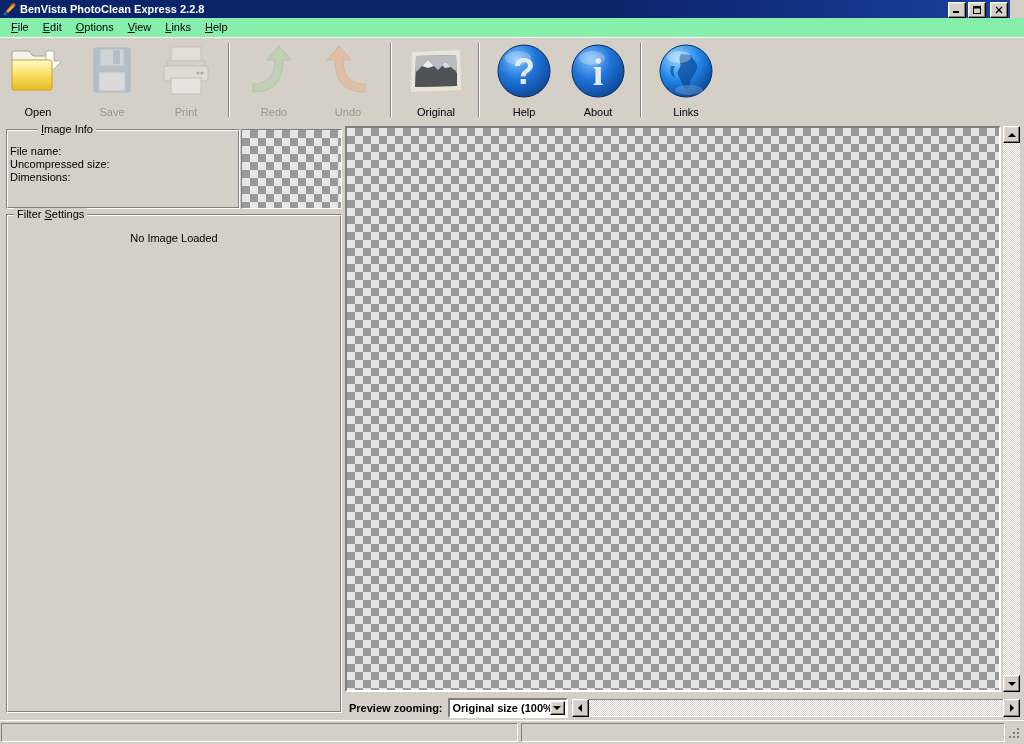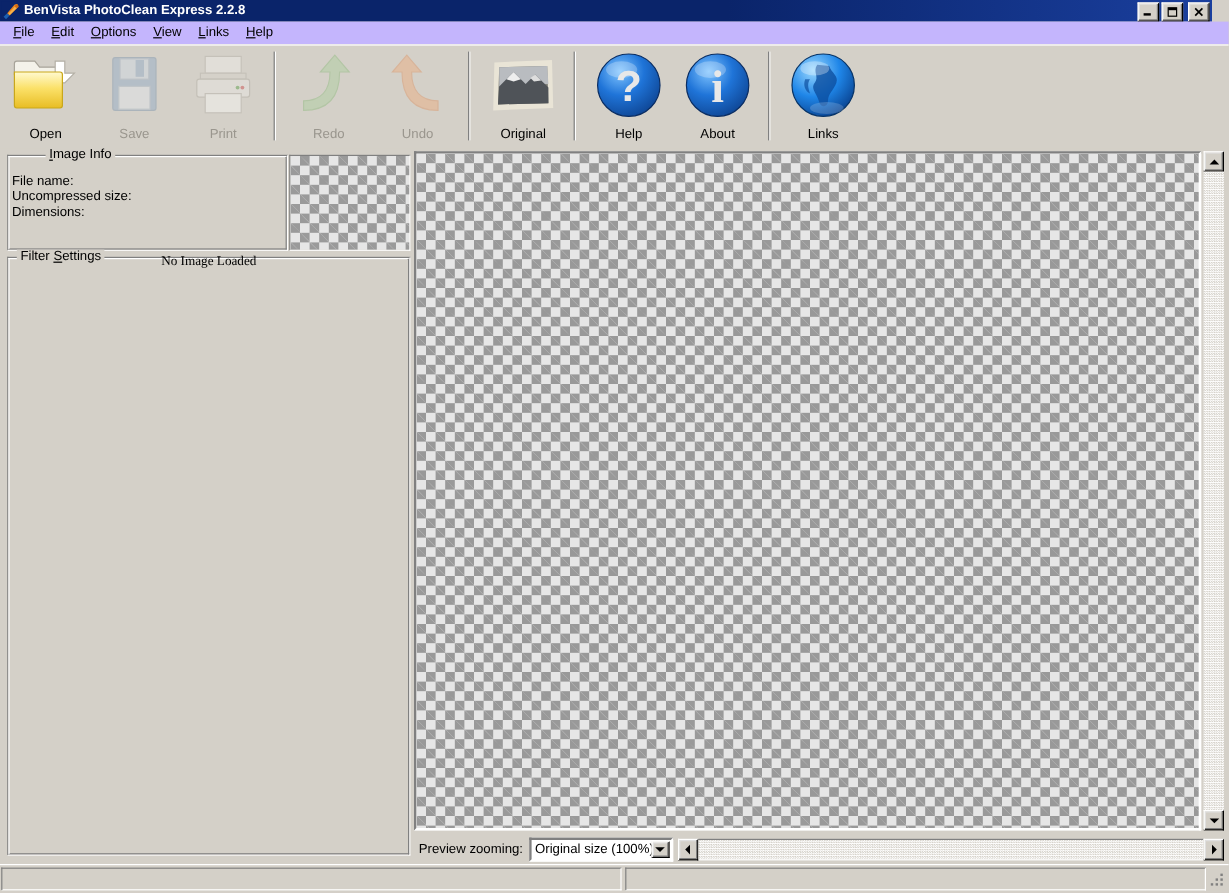--- a/index.html
+++ b/index.html
@@ -35,21 +35,21 @@
     display:flex;align-items:center;justify-content:center;
     font-size:9px;line-height:1;color:#000;
     font-family:"Liberation Sans", sans-serif;
   }
   .tbtn svg{display:block;}
   .tbtn.close{margin-left:2px;}
 
   
   .menubar{
     position:absolute;left:0;top:18px;width:1024px;height:19px;
-    background:#c4b5fd;display:flex;align-items:center;padding-left:4px;
+    background:#86efac;display:flex;align-items:center;padding-left:4px;
     box-sizing:border-box;
   }
   .menu-item{
     padding:2px 7px;font-size:11px;color:#000;line-height:13px;
     white-space:nowrap;cursor:default;
   }
   .menu-item u{text-decoration:underline;}
 
   
   .toolbar{
@@ -104,21 +104,21 @@
   .info-line{
     position:absolute;left:7px;font-size:11px;color:#000;line-height:13px;white-space:nowrap;
   }
 
   .nologo{
     position:absolute;width:100%;text-align:center;font-size:11px;color:#000;
   }
 
   
   .previewwrap{
-    position:absolute;left:345px;top:126px;width:675px;height:590px;
+    position:absolute;left:345px;top:126px;width:675px;height:590px;font-weight:bold;
   }
   .previewbox{
     position:absolute;left:0;top:0;width:656px;height:566px;
     border:2px solid;
     border-color:#808080 #ffffff #ffffff #808080;
     box-sizing:border-box;
     background:#ffffff;
     overflow:hidden;
   }
   .checker{
@@ -411,21 +411,21 @@
                   background-image:
                     linear-gradient(45deg,#9a9a9a 25%,transparent 25%,transparent 75%,#9a9a9a 75%),
                     linear-gradient(45deg,#9a9a9a 25%,transparent 25%,transparent 75%,#9a9a9a 75%);
                   background-size:16px 16px;background-position:0 0,8px 8px;"></div>
     </div>
 
     <div class="groupbox" style="left:3px;top:88px;width:336px;height:499px;">
       <div class="gb-inner"></div>
     </div>
     <div class="gb-title" style="position:absolute;left:11px;top:82px;">Filter <u>S</u>ettings</div>
-    <div class="nologo" style="left:3px;top:86px;width:336px;font-family:Liberation Serif, serif;">No Image Loaded</div>
+    <div class="nologo" style="left:3px;top:106px;width:336px;">No Image Loaded</div>
   </div>
 
   <div class="previewwrap">
 
     <div class="previewbox">
       <div class="checker"></div>
     </div>
 
     <div class="vscroll" style="left:658px;">
       <div class="sbtn" style="left:0;top:0;">

